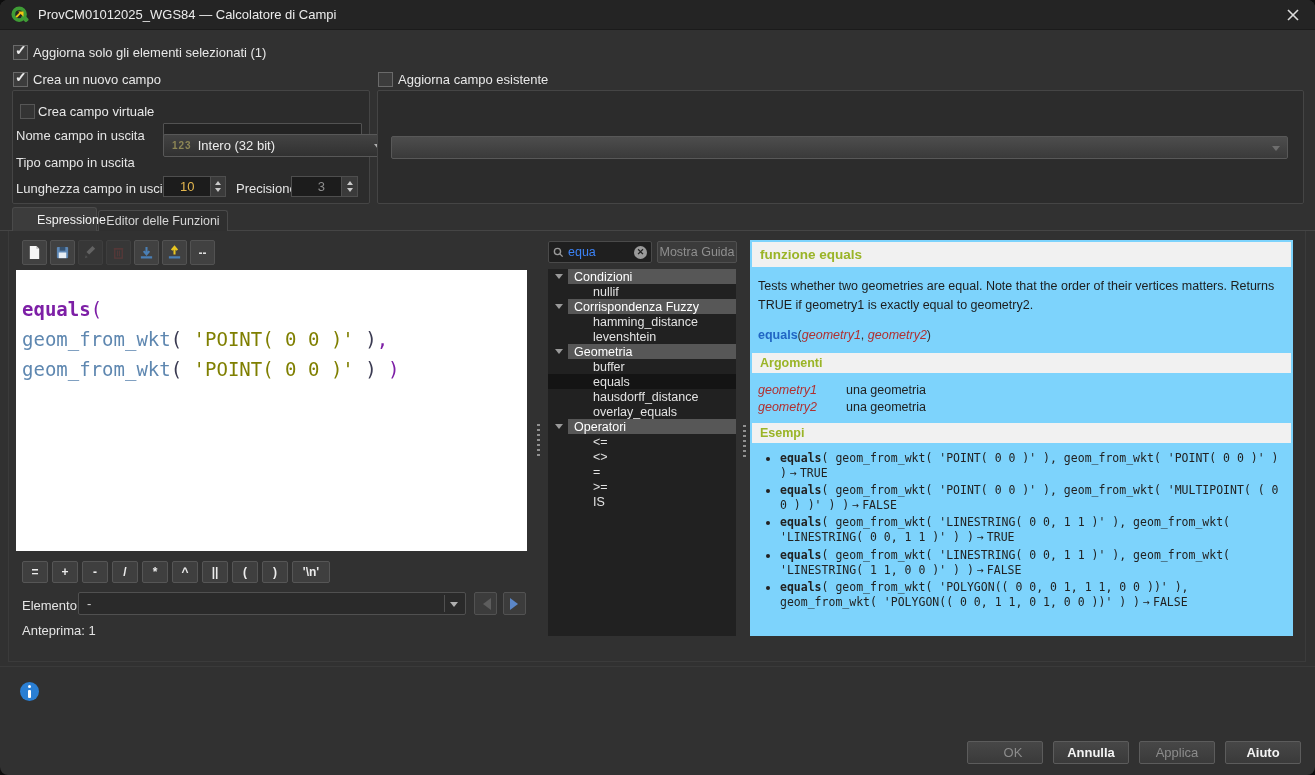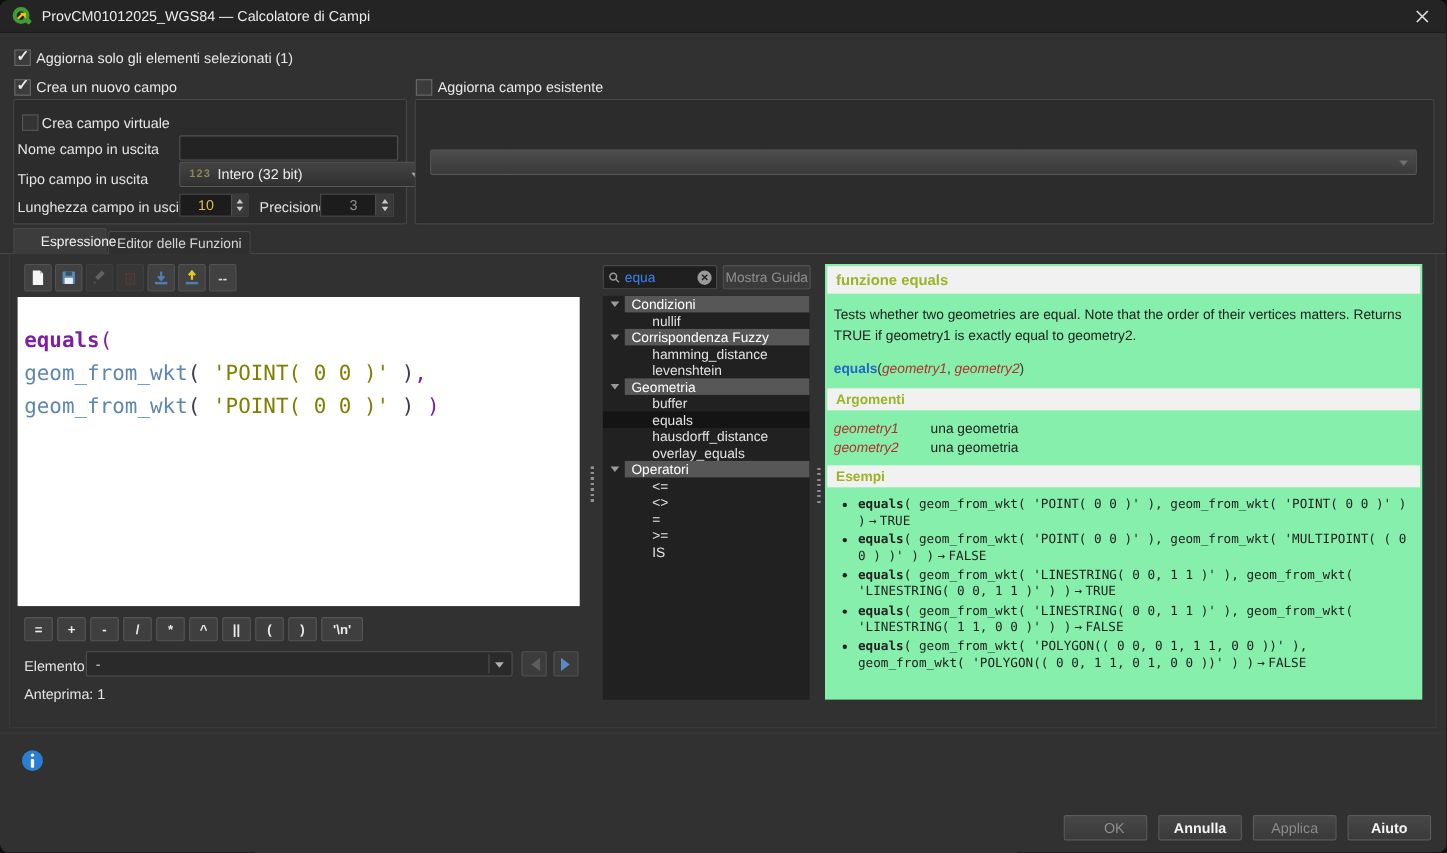--- a/index.html
+++ b/index.html
@@ -88,21 +88,21 @@
   .trow.group .bar{position:absolute;left:20px;right:0;top:0;bottom:0;background:#575757;}
   .trow .lbl{position:relative;white-space:nowrap;}
   .trow.group .lbl{margin-left:26px;color:#ffffff;}
   .trow.item .lbl{margin-left:45px;color:#e2e2e2;}
   .trow.selected{background:#141414;}
 
   .vdots{position:absolute;width:3px;height:34px;
          background:repeating-linear-gradient(to bottom,#909090 0 2px,transparent 2px 5px);}
 
   
-  .help{position:absolute;left:750px;top:240px;width:543px;height:396px;background:#86efac;color:#1c1c1c;
+  .help{position:absolute;left:750px;top:240px;width:543px;height:396px;background:#7dd3fc;color:#1c1c1c;
         font-size:12.5px;overflow:hidden;}
   .h-title{background:#f1f1f1;color:#9ab427;font-weight:bold;font-size:13.5px;padding:5px 8px;margin:2px 2px 0 2px;}
   .h-desc{padding:10px 8px 2px;line-height:1.5;color:#1d1d1d;}
   .h-sec{background:#f1f1f1;color:#9ab427;font-weight:bold;font-size:12.5px;padding:3px 8px;margin:9px 2px 0;}
   .h-syntax{padding:11px 8px 2px;}
   .syn-fn{color:#2166c4;font-weight:bold;}
   .syn-arg{color:#b03030;font-style:italic;}
   .syn-p{color:#333333;}
   .h-args{padding:10px 8px 0;}
   .arg-row{display:flex;margin-bottom:3px;}
@@ -156,21 +156,21 @@
   <span class="cb-label" style="left:398px;top:72px;">Aggiorna campo esistente</span>
 
   <div class="groupbox" style="left:12px;top:90px;width:356px;height:112px;"></div>
   <span class="cb dim" style="left:20px;top:104px;"></span>
   <span class="cb-label" style="left:38px;top:104px;">Crea campo virtuale</span>
 
   <span class="flabel" style="left:16px;top:128px;">Nome campo in uscita</span>
   <div class="tinput" style="left:163px;top:123px;width:197px;height:21px;"></div>
 
   <span class="flabel" style="left:16px;top:155px;">Tipo campo in uscita</span>
-  <div class="combo" style="left:163px;top:147px;width:227px;height:23px;">
+  <div class="combo" style="left:163px;top:134px;width:227px;height:23px;">
     <span class="type-ico">123</span>
     <span>Intero (32 bit)</span>
     <span class="carrow"></span>
   </div>
 
   <span class="flabel" style="left:16px;top:181px;">Lunghezza campo in uscita</span>
   <div class="spin" style="left:163px;top:176px;width:63px;height:21px;">
     <span class="val">10</span>
     <span class="btns">
         <span class="tri-up"></span>

